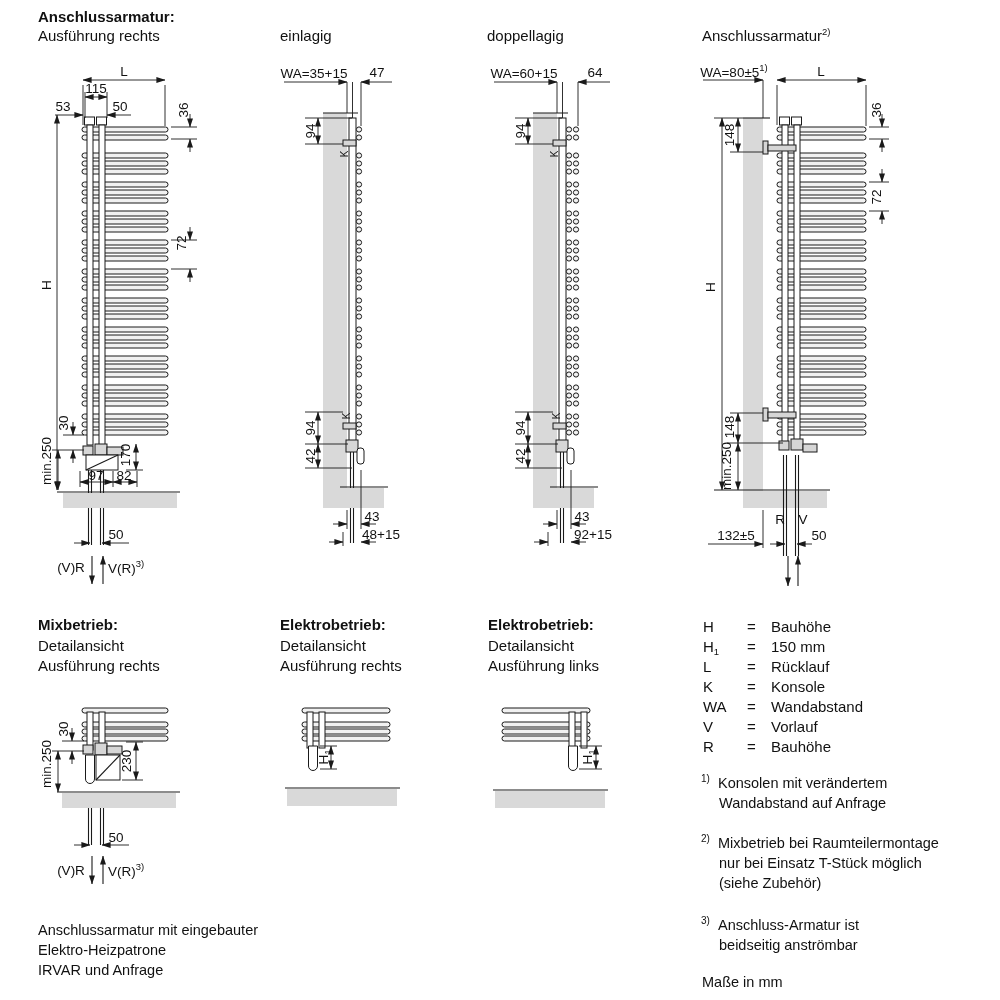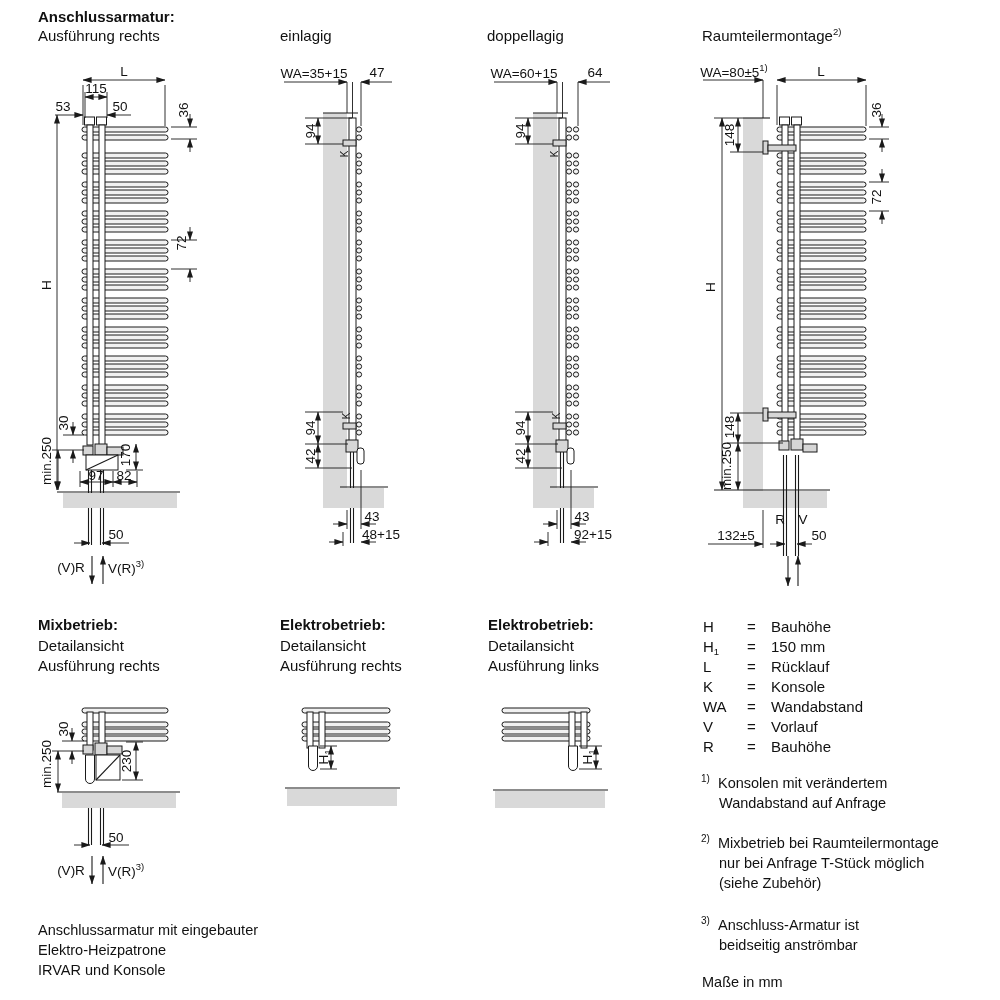--- a/index.html
+++ b/index.html
@@ -344,21 +344,21 @@
     <line class="dim" x1="596" y1="746" x2="596" y2="769" marker-start="url(#ah)" marker-end="url(#ah)"></line>
     <line class="ln" x1="493" y1="790" x2="608" y2="790"></line>
     <rect class="wallf" x="495" y="791" width="110" height="17"></rect>
   </g>
 </svg>
 
 <div class="tl b" style="left:38px; top:8px">Anschlussarmatur:</div>
 <div class="tl" style="left:38px; top:27px">Ausführung rechts</div>
 <div class="tl" style="left:280px; top:27px">einlagig</div>
 <div class="tl" style="left:487px; top:27px">doppellagig</div>
-<div class="tl" style="left:702px; top:26px"><span>Raumteilermontage</span><span class="supx">2)</span></div>
+<div class="tl" style="left:702px; top:26px"><span>Anschlussarmatur</span><span class="supx">2)</span></div>
 
 <div class="tl b" style="left:38px; top:616px">Mixbetrieb:</div>
 <div class="tl" style="left:38px; top:637px">Detailansicht</div>
 <div class="tl" style="left:38px; top:657px">Ausführung rechts</div>
 
 <div class="tl b" style="left:280px; top:616px">Elektrobetrieb:</div>
 <div class="tl" style="left:280px; top:637px">Detailansicht</div>
 <div class="tl" style="left:280px; top:657px">Ausführung rechts</div>
 
 <div class="tl b" style="left:488px; top:616px">Elektrobetrieb:</div>
@@ -431,26 +431,26 @@
 <div class="legend-row" style="top:698px"><span class="lsym"><span>WA</span><span class="subx"></span></span><span class="leq">=</span><span>Wandabstand</span></div>
 <div class="legend-row" style="top:718px"><span class="lsym"><span>V</span><span class="subx"></span></span><span class="leq">=</span><span>Vorlauf</span></div>
 <div class="legend-row" style="top:738px"><span class="lsym"><span>R</span><span class="subx"></span></span><span class="leq">=</span><span>Bauhöhe</span></div>
 
 <div class="fnsup" style="left:701px; top:773px">1)</div>
 <div class="fn" style="left:718px; top:775px">Konsolen mit verändertem</div>
 <div class="fn" style="left:719px; top:795px">Wandabstand auf Anfrage</div>
 
 <div class="fnsup" style="left:701px; top:833px">2)</div>
 <div class="fn" style="left:718px; top:835px">Mixbetrieb bei Raumteilermontage</div>
-<div class="fn" style="left:719px; top:855px">nur bei Anfrage T-Stück möglich</div>
+<div class="fn" style="left:719px; top:855px">nur bei Einsatz T-Stück möglich</div>
 <div class="fn" style="left:719px; top:875px">(siehe Zubehör)</div>
 
 <div class="fnsup" style="left:701px; top:915px">3)</div>
 <div class="fn" style="left:718px; top:917px">Anschluss-Armatur ist</div>
 <div class="fn" style="left:719px; top:937px">beidseitig anströmbar</div>
 
 <div class="fn" style="left:702px; top:974px">Maße in mm</div>
 
 <div class="fn" style="left:38px; top:922px">Anschlussarmatur mit eingebauter</div>
 <div class="fn" style="left:38px; top:942px">Elektro-Heizpatrone</div>
-<div class="fn" style="left:38px; top:962px">IRVAR und Konsole</div>
+<div class="fn" style="left:38px; top:962px">IRVAR und Anfrage</div>
 
 </div>
 
 </body></html>

